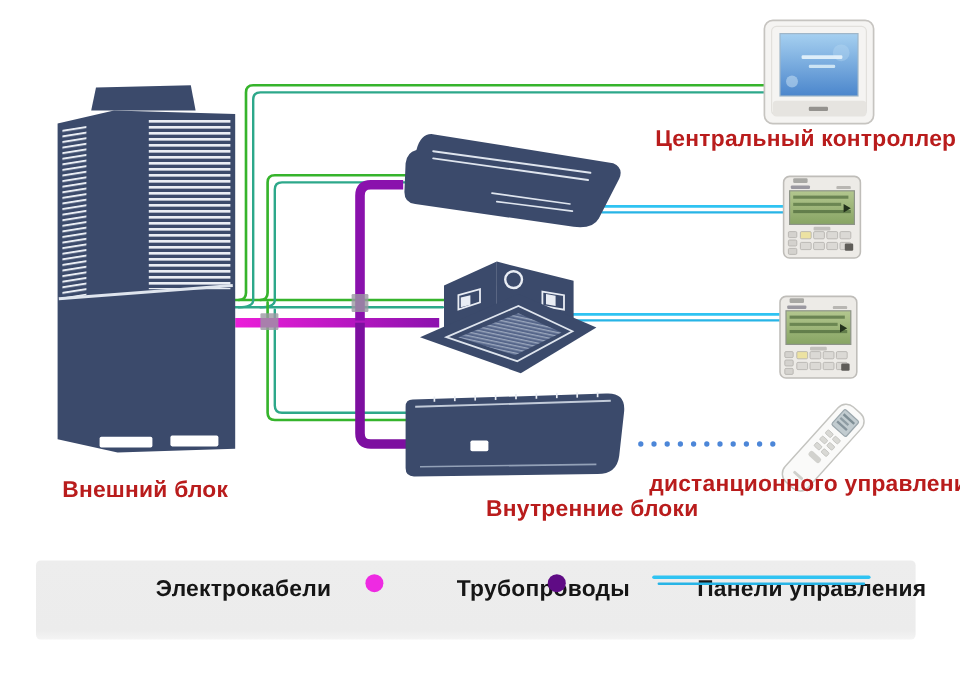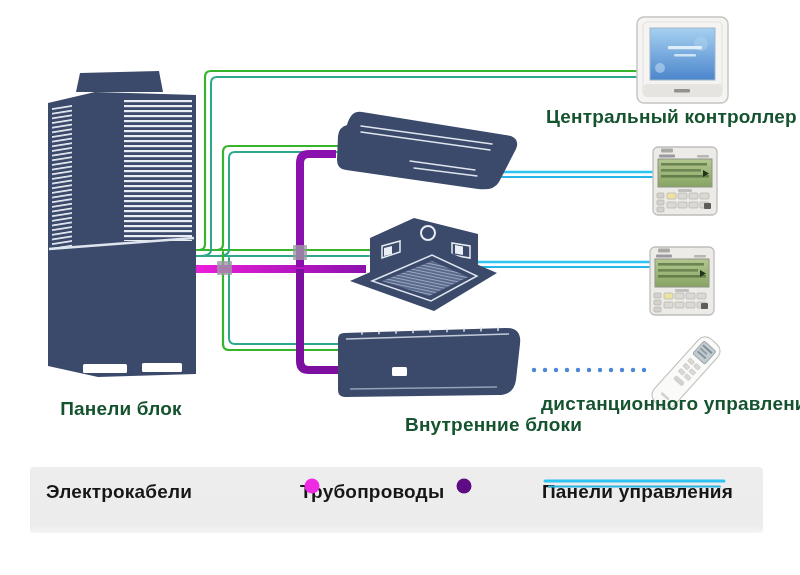--- a/index.html
+++ b/index.html
@@ -1,28 +1,28 @@
 <!DOCTYPE html>
 <html><head>
 <meta charset="utf-8">
 <style>
   html,body{margin:0;padding:0;background:#ffffff;}
   .stage{position:relative;width:800px;height:575px;background:#ffffff;overflow:hidden;
          font-family:"Liberation Sans",sans-serif;}
   .stage svg{position:absolute;left:0;top:0;}
-  .lbl{position:absolute;color:#14532d;font-size:19px;font-weight:600;line-height:22px;
+  .lbl{position:absolute;color:#b91c1c;font-size:19px;font-weight:600;line-height:22px;
        letter-spacing:0.2px;white-space:nowrap;}
   .lbl.center{text-align:center;}
   
   .legend{position:absolute;left:30px;top:467px;width:733px;height:66px;
           background:linear-gradient(#ededed,#ececec 88%,#f4f4f4);
           border-radius:4px;}
   .legend-item{position:absolute;top:10px;height:48px;}
   .legend-item .swatch{display:block;margin:0 auto;}
-  .legend-item .cap{margin-top:4px;text-align:left;color:#161616;
+  .legend-item .cap{margin-top:4px;text-align:right;color:#161616;
                     font-size:19px;font-weight:600;letter-spacing:0.2px;white-space:nowrap;}
   .li-1{left:16px;width:230px;}
   .li-2{left:270px;width:225px;}
   .li-3{left:512px;width:230px;}
 </style>
 </head>
 <body>
 
 <div class="stage">
 
@@ -206,21 +206,21 @@
         <rect x="-7" y="-7" width="6" height="4" rx="1"></rect>
           <rect x="1" y="-7" width="6" height="4" rx="1"></rect>
         <rect x="-7" y="0" width="6" height="4" rx="1"></rect>
           <rect x="1" y="0" width="6" height="4" rx="1"></rect>
       </g>
       <rect x="-6" y="8" width="12" height="5" rx="2" fill="#d2d2ce"></rect>
       <rect x="-5" y="30" width="10" height="2.5" rx="1" fill="#d0d0cc"></rect>
     </g>
   </svg>
 
-  <div class="lbl center" style="left:41px;top:398px;width:160px;">Панели блок</div>
+  <div class="lbl center" style="left:41px;top:398px;width:160px;">Внешний блок</div>
 
   <div class="lbl center" style="left:546px;top:106px;width:240px;">Центральный контроллер</div>
 
 
   <div class="lbl center" style="left:357px;top:414px;width:160px;margin-left:48px;">Внутренние блоки</div>
 
   <div class="lbl" style="left:541px;top:393px;width:255px;">
     <div>дистанционного управления</div>
   </div>
 

